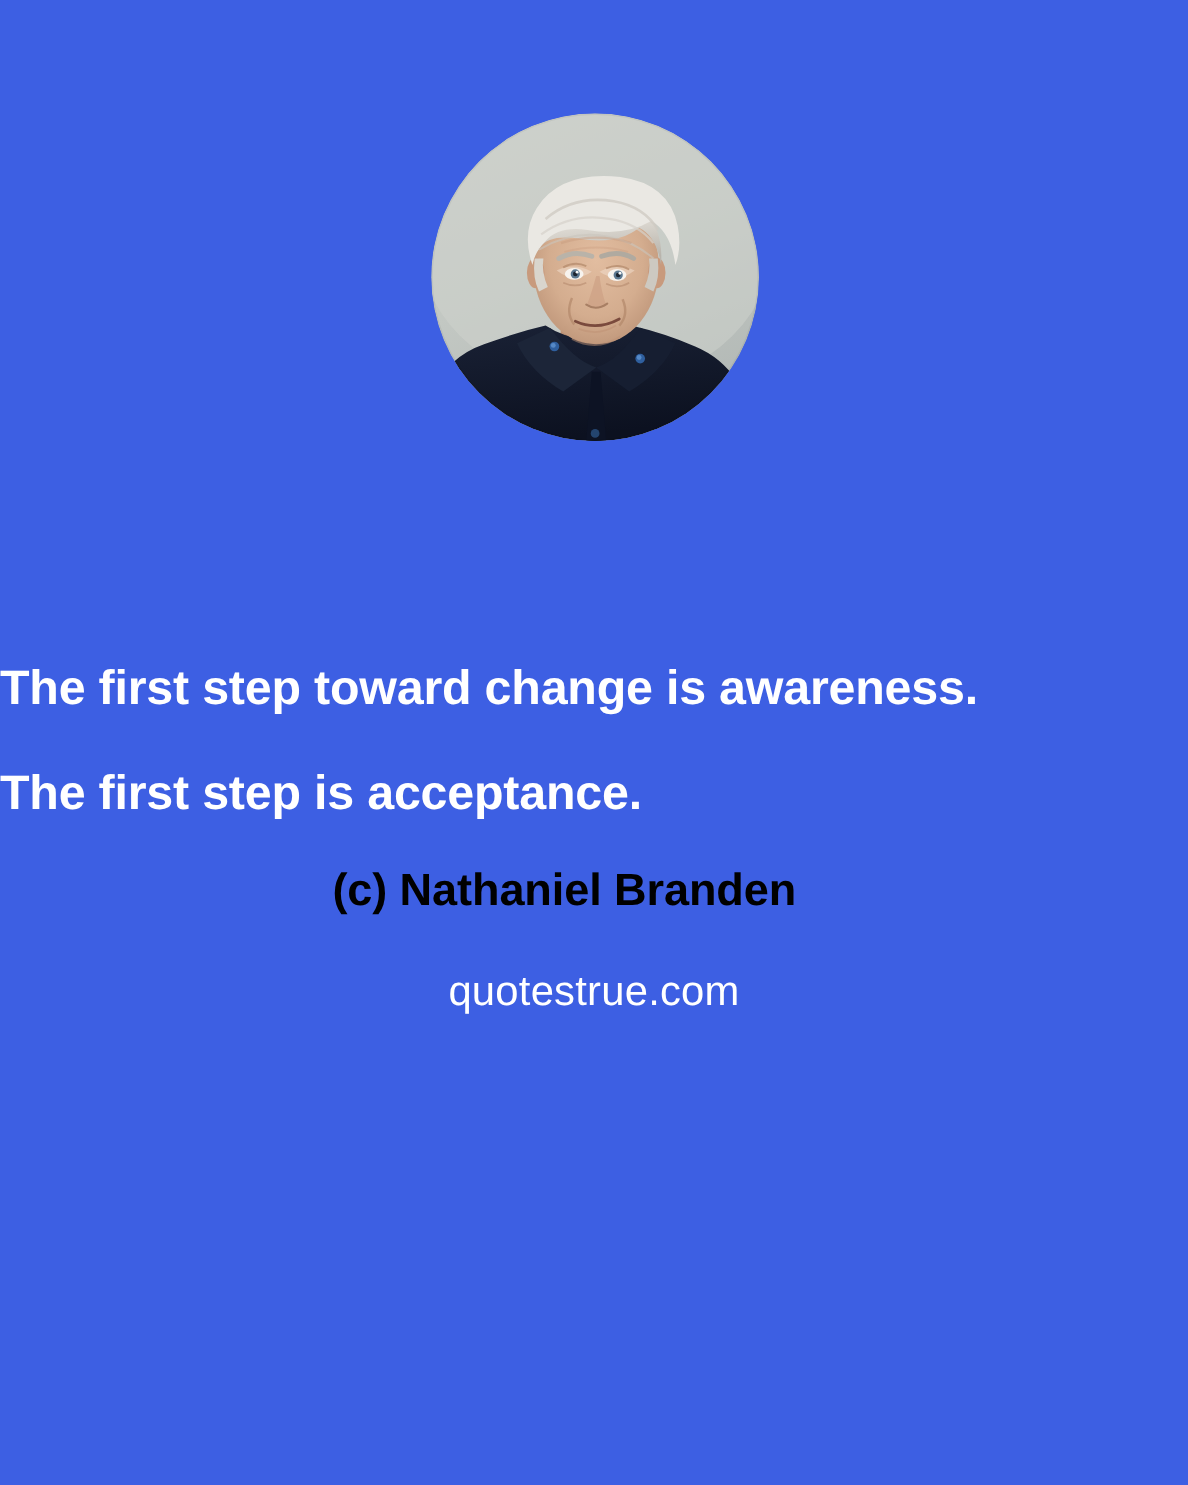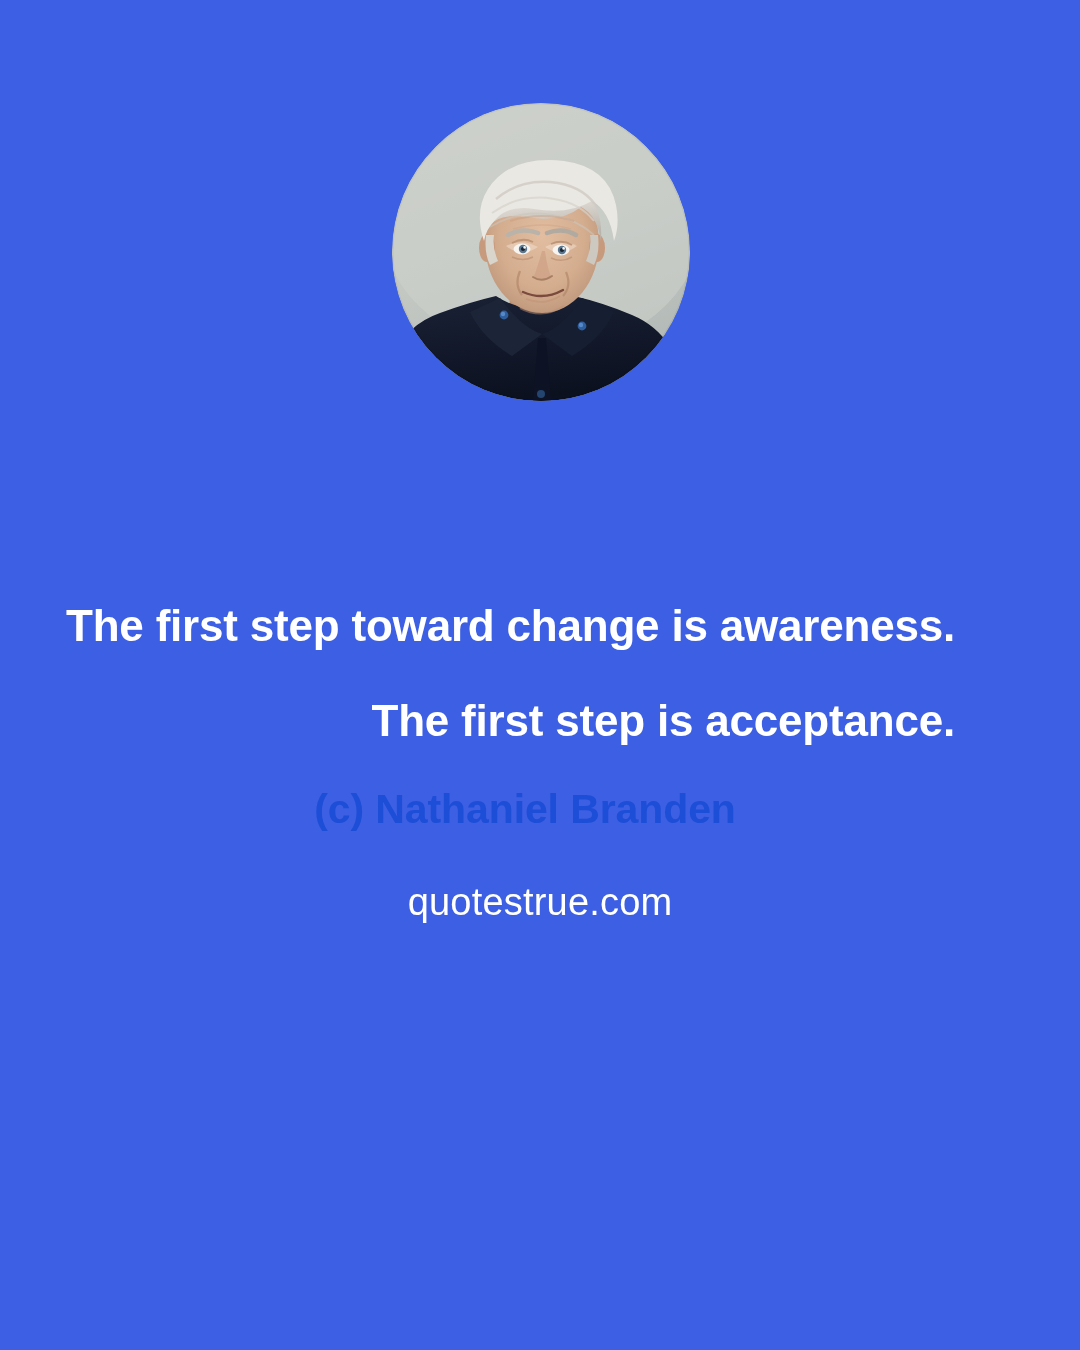--- a/index.html
+++ b/index.html
@@ -37,37 +37,37 @@
     width: 298px;
     height: 298px;
   }
 
   
   .quote-block {
     position: absolute;
     left: 0;
     top: 578px;
     width: 955px;
-    text-align: right;
+    text-align: left;
   }
   .quote-line {
     color: #ffffff;
     font-size: 44px;
     font-weight: 600;
     line-height: 95px;
     letter-spacing: -0.2px;
     white-space: nowrap;
   }
   .attribution {
     position: absolute;
-    left: 12px;
+    left: 0;
     top: 783px;
     width: 1026px;
     text-align: center;
-    color: #1d4ed8;
+    color: #000000;
     font-size: 41px;
     font-weight: 600;
     letter-spacing: -0.1px;
     line-height: 52px;
     white-space: nowrap;
   }
   .website {
     position: absolute;
     left: 0;
     top: 876px;

